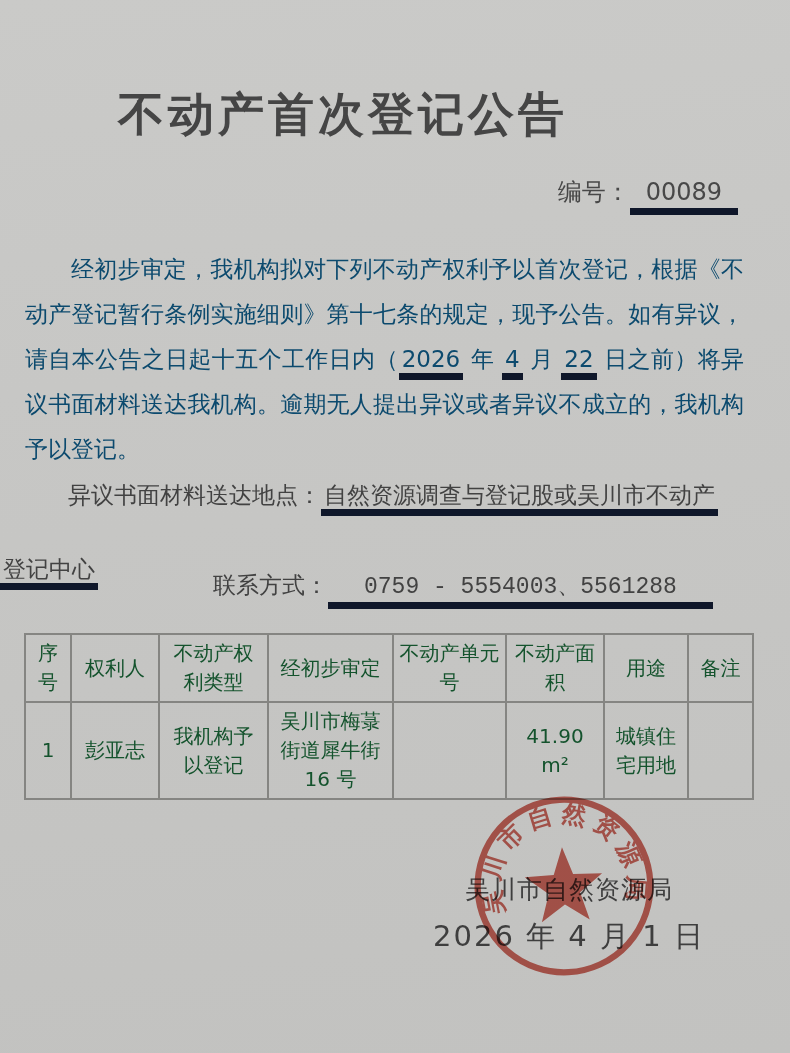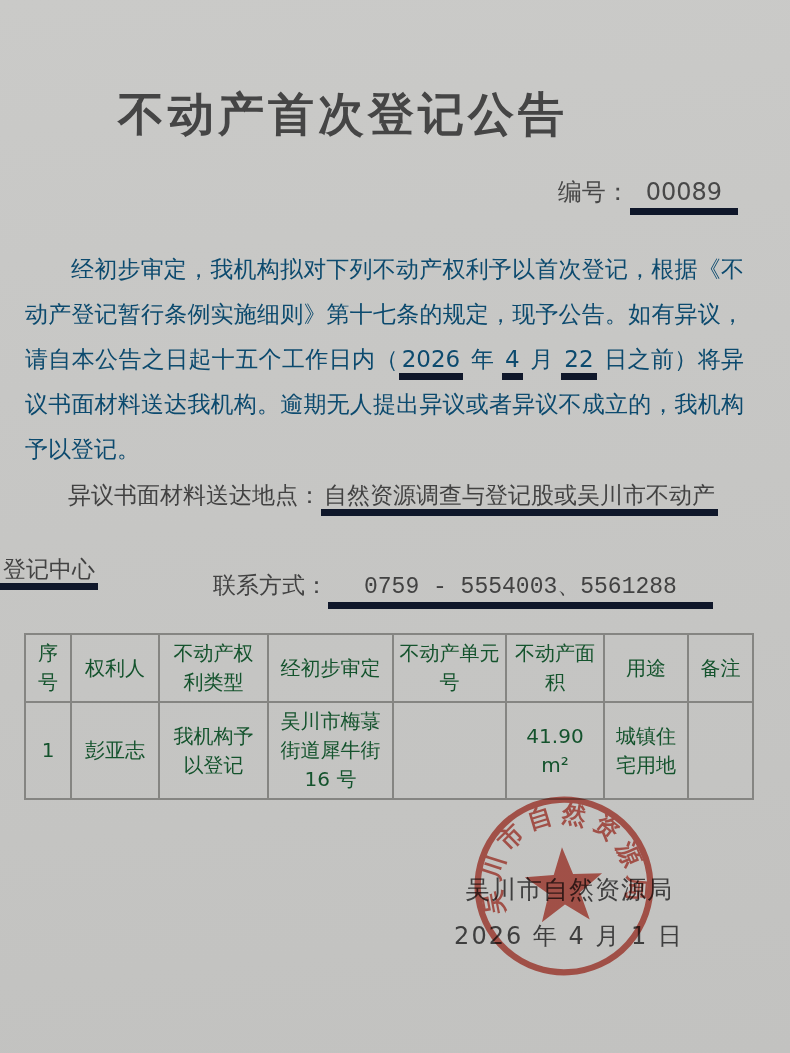--- a/index.html
+++ b/index.html
@@ -54,21 +54,21 @@
     padding:4px 5px;font-weight:400;line-height:1.45;
     overflow:hidden;
   }
   table.reg-table thead tr{height:57px;}
   table.reg-table tbody tr{height:93px;}
   .footer-block{
     position:absolute;top:874px;left:428px;width:282px;
     text-align:center;color:#3e3e3e;z-index:1;
   }
   .footer-issuer{font-size:25px;line-height:32px;letter-spacing:1px;}
-  .footer-date{font-size:24px;line-height:32px;margin-top:14px;letter-spacing:2px;}
+  .footer-date{font-size:29px;line-height:32px;margin-top:14px;letter-spacing:2px;}
   .seal{
     position:absolute;left:467px;top:789px;width:194px;height:194px;
     opacity:0.82;mix-blend-mode:multiply;z-index:2;
     transform:rotate(-3deg);
   }
   .seal .seal-stroke{stroke:#c8463a;}
   .seal .seal-fill{fill:#c8463a;}
   .seal-ring-text{
     fill:#c8463a;font-size:25px;letter-spacing:7px;
     font-family:"DejaVu Sans","Liberation Sans",sans-serif;font-weight:600;

